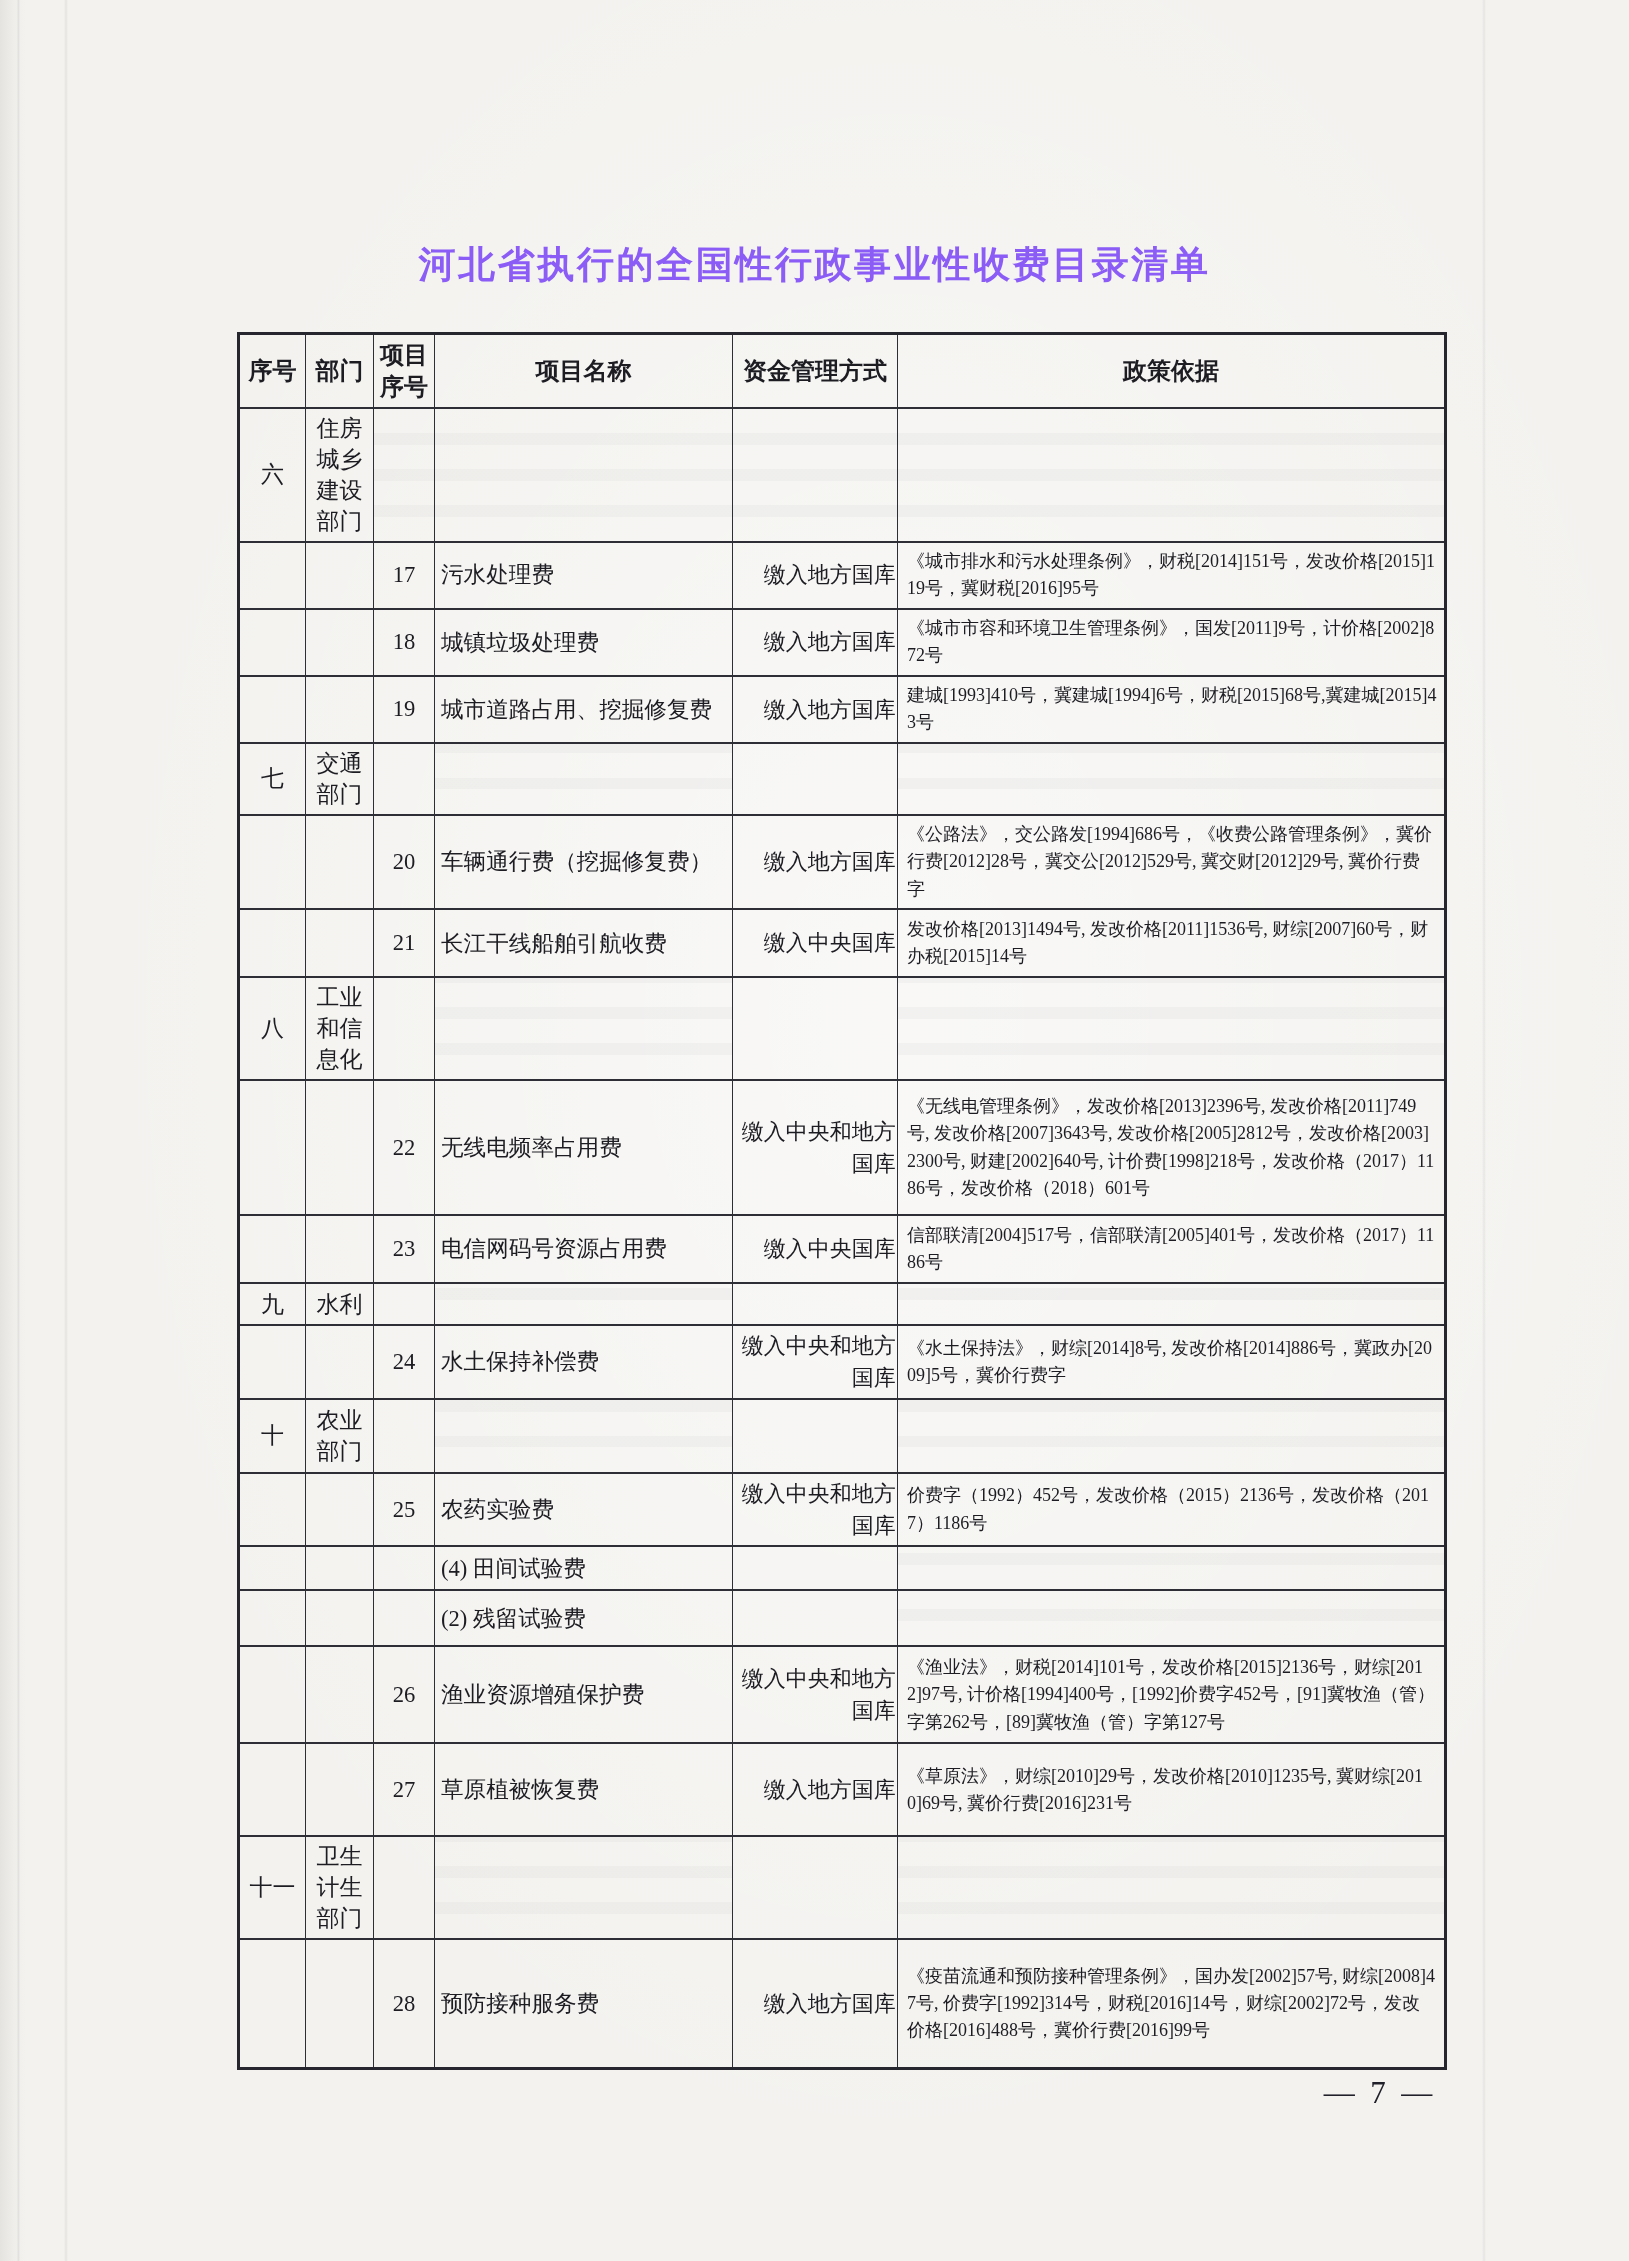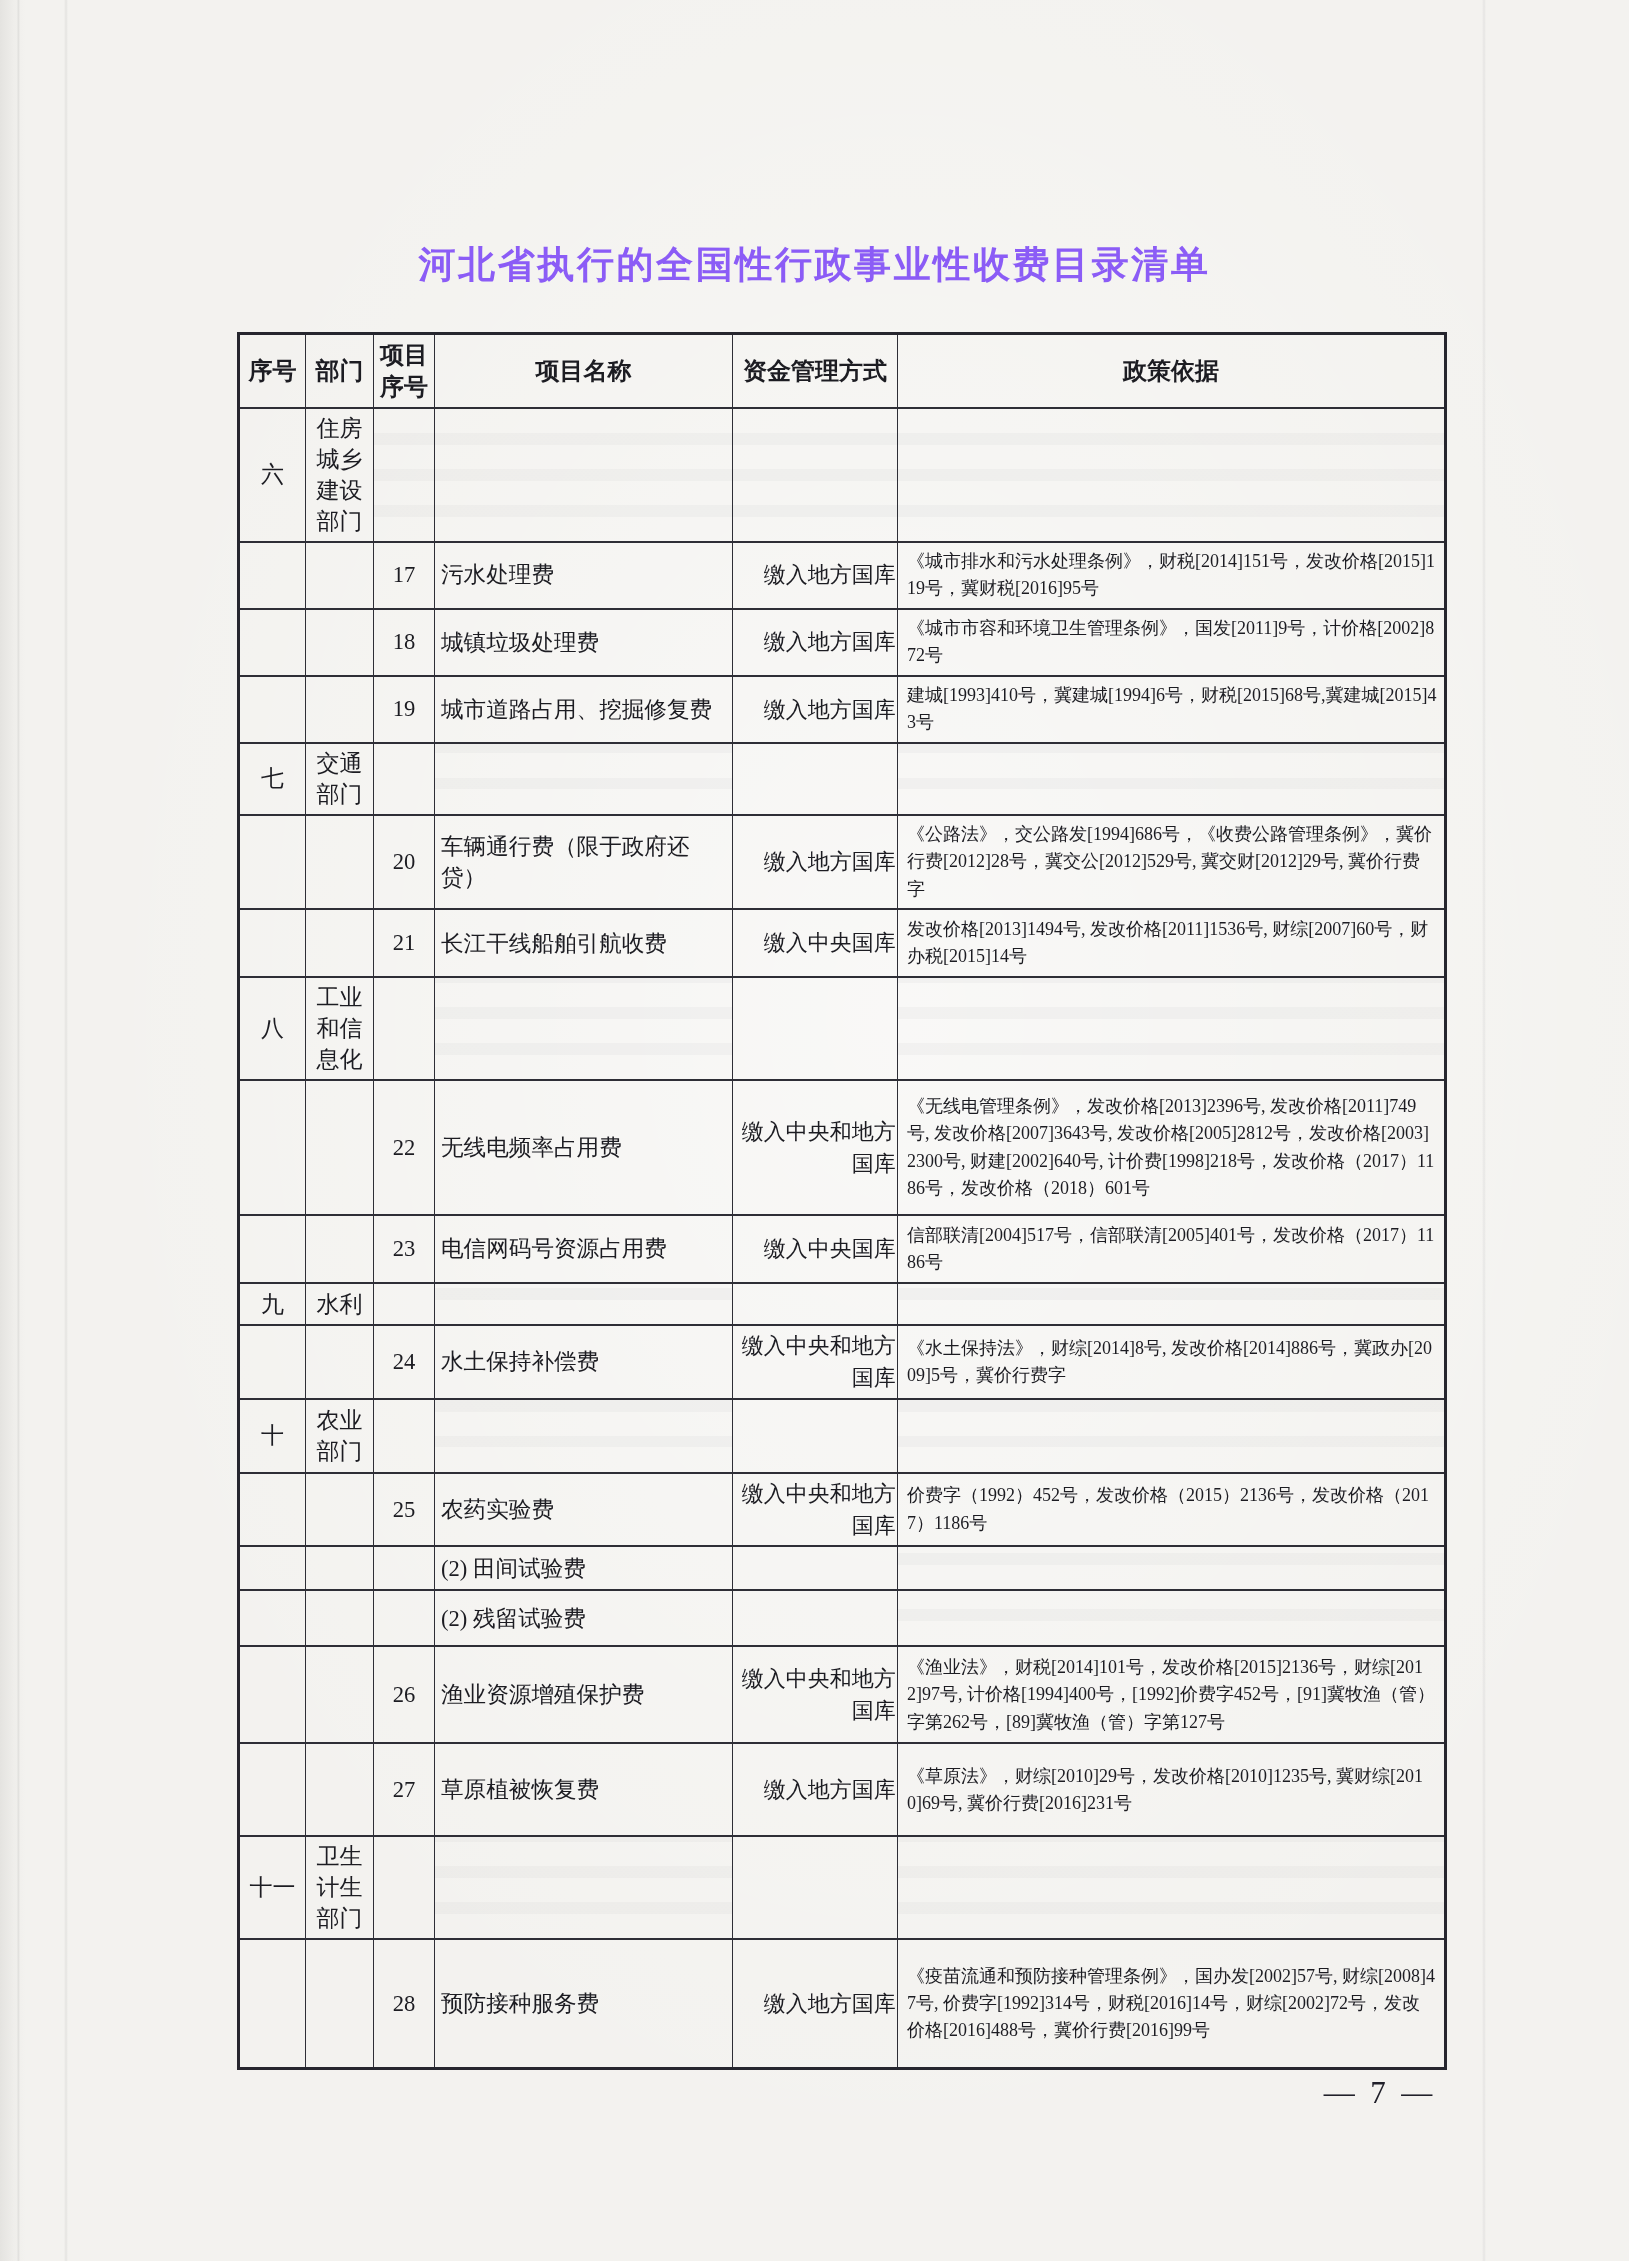--- a/index.html
+++ b/index.html
@@ -116,21 +116,21 @@
       <td class="dept">交通部门</td>
       <td class="no"></td>
       <td class="name bleed"></td>
       <td class="fund"></td>
       <td class="policy bleed"></td>
     </tr>
     <tr style="height:87px">
       <td class="serial"></td>
       <td class="dept"></td>
       <td class="no">20</td>
-      <td class="name">车辆通行费（限于政府还贷）</td>
+      <td class="name">车辆通行费（挖掘修复费）</td>
       <td class="fund">缴入地方国库</td>
       <td class="policy">《公路法》，交公路发[1994]686号，《收费公路管理条例》，冀价行费[2012]28号，冀交公[2012]529号, 冀交财[2012]29号, 冀价行费字</td>
     </tr>
     <tr style="height:68px">
       <td class="serial"></td>
       <td class="dept"></td>
       <td class="no">21</td>
       <td class="name">长江干线船舶引航收费</td>
       <td class="fund">缴入中央国库</td>
       <td class="policy">发改价格[2013]1494号, 发改价格[2011]1536号, 财综[2007]60号，财办税[2015]14号</td>
@@ -188,21 +188,21 @@
       <td class="dept"></td>
       <td class="no">25</td>
       <td class="name">农药实验费</td>
       <td class="fund">缴入中央和地方国库</td>
       <td class="policy">价费字（1992）452号，发改价格（2015）2136号，发改价格（2017）1186号</td>
     </tr>
     <tr style="height:44px">
       <td class="serial"></td>
       <td class="dept"></td>
       <td class="no"></td>
-      <td class="name">(2) 田间试验费</td>
+      <td class="name">(4) 田间试验费</td>
       <td class="fund"></td>
       <td class="policy bleed"></td>
     </tr>
     <tr style="height:56px">
       <td class="serial"></td>
       <td class="dept"></td>
       <td class="no"></td>
       <td class="name">(2) 残留试验费</td>
       <td class="fund"></td>
       <td class="policy bleed"></td>

